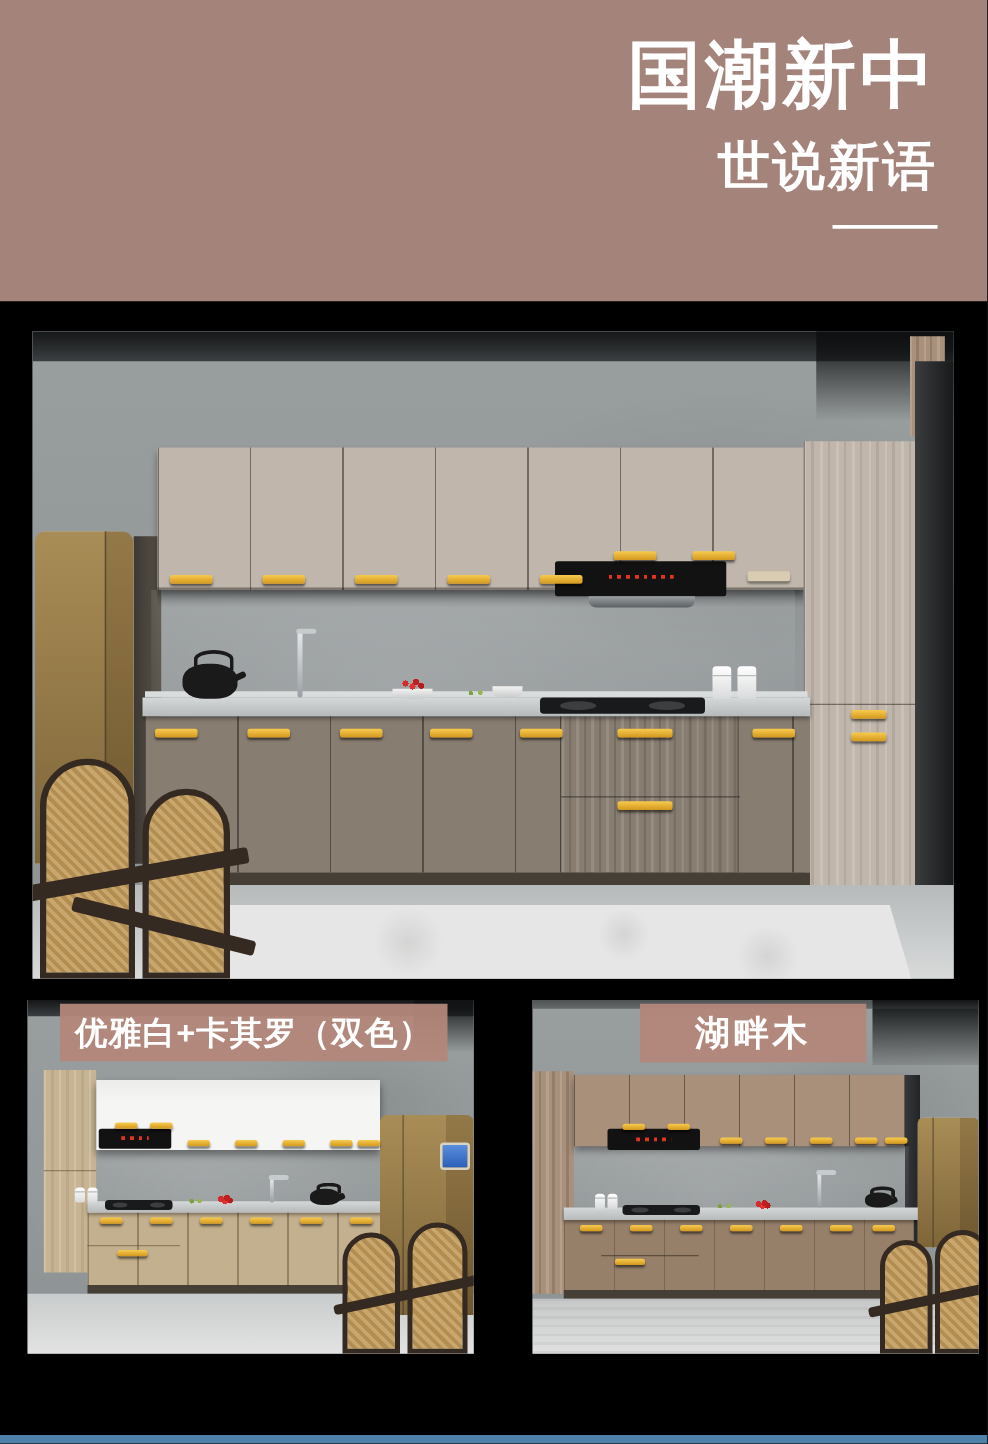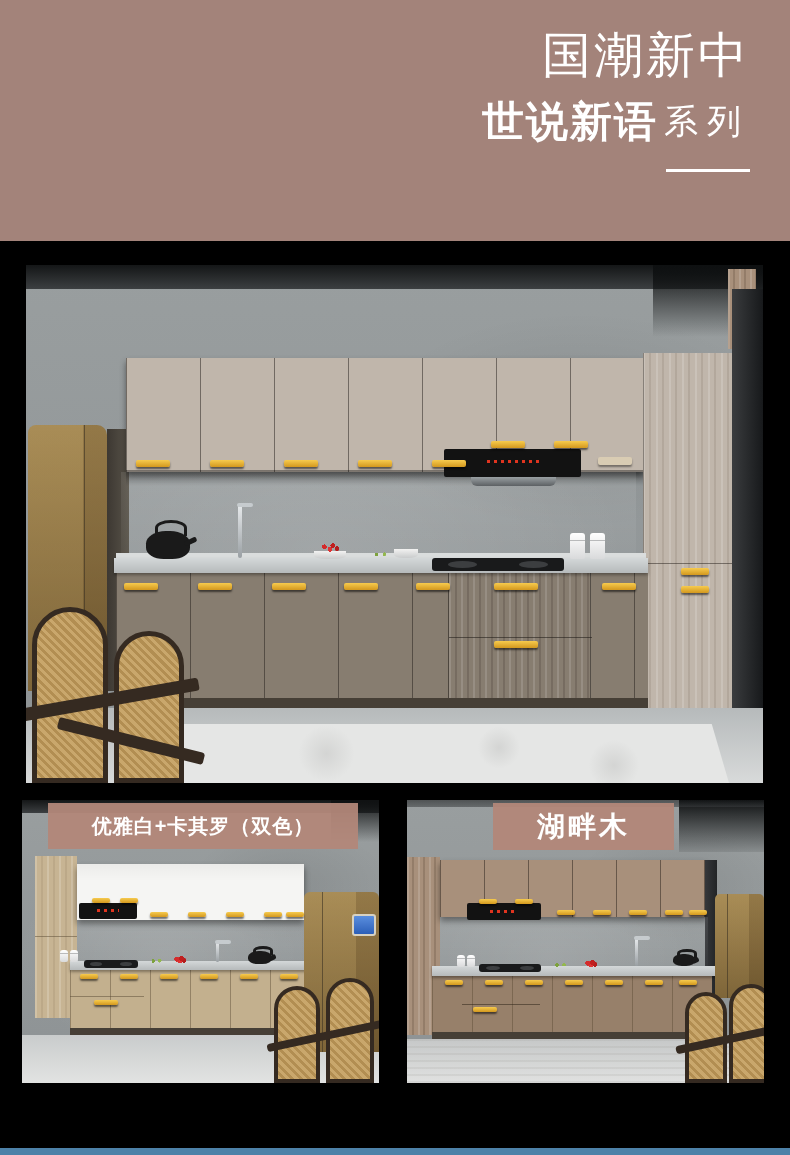--- a/index.html
+++ b/index.html
@@ -4,36 +4,36 @@
 <style>
   * { margin:0; padding:0; box-sizing:border-box; }
   html,body { background:#222; }
   body { font-family:"Liberation Sans", sans-serif; }
   .page { position:relative; width:790px; height:1155px; margin:0 auto; background:#000; overflow:hidden; }
 
   
   .header { position:absolute; left:0; top:0; width:790px; height:241px; background:#a3837a; }
   .logo { position:absolute; left:52px; top:28px; color:#fdfdfc; font-family:"DejaVu Serif", serif; font-weight:700; font-size:128px; letter-spacing:4px; line-height:1.1; }
   .header-right { position:absolute; right:40px; top:30px; display:flex; flex-direction:column; align-items:flex-end; color:#fff; }
-  .title-main { font-size:49px; font-weight:400; letter-spacing:3px; line-height:1.05; }
+  .title-main { font-size:59px; font-weight:700; letter-spacing:3px; line-height:1.05; }
   .title-series { margin-top:13px; display:flex; align-items:center; font-weight:700; }
   .series-big { font-size:42px; letter-spacing:2px; }
   .series-small { font-size:34px; font-weight:400; letter-spacing:9px; margin-left:6px; }
   .header-line { margin-top:19px; width:84px; height:3px; background:#fff; }
   .tagline { margin-top:15px; font-size:28px; font-weight:700; letter-spacing:2px; }
 
   
   .photo { position:absolute; overflow:hidden; background:#8f9597; }
   .photo-main  { left:26px;  top:265px; width:737px; height:518px; }
   .photo-bl    { left:22px;  top:800px; width:357px; height:283px; }
-  .photo-br    { left:407px; top:800px; width:357px; height:283px; }
+  .photo-br    { left:426px; top:800px; width:357px; height:283px; }
 
   .scene-label { position:absolute; background:rgba(178,135,121,.95); color:#fff; display:flex; align-items:center; justify-content:center; letter-spacing:3px; font-weight:700; z-index:30; }
   .label-main { left:266px; top:0; width:177px; height:53px; font-size:30px; }
-  .label-bl   { left:26px;  top:3px; width:310px; height:46px; font-size:20px; letter-spacing:1px; }
+  .label-bl   { left:26px;  top:3px; width:310px; height:46px; font-size:26px; letter-spacing:1px; }
   .label-br   { left:86px;  top:3px; width:181px; height:47px; font-size:28px; }
 
   .abs { position:absolute; }
 
   
   .wall { inset:0;
     background:
       radial-gradient(ellipse 60% 50% at 40% 55%, rgba(255,255,255,.10), rgba(0,0,0,0) 70%),
       radial-gradient(ellipse 40% 30% at 75% 30%, rgba(0,0,0,.08), rgba(0,0,0,0) 70%),
       linear-gradient(180deg,#999e9f,#8d9294); }
@@ -111,21 +111,20 @@
 </head>
 <body>
 
 <div class="page">
 
   <div class="header">
     <div class="header-right">
       <div class="title-main">国潮新中</div>
       <div class="title-series">
         <span class="series-big">世说新语</span>
-        <span class="series-small">系列</span>
       </div>
       <div class="header-line"></div>
     </div>
   </div>
 
   <div class="photo photo-main">
     <div class="abs wall"></div>
     <div class="abs ceiling" style="left:0;top:0;width:737px;height:24px;"></div>
     <div class="abs" style="right:0;top:0;width:110px;height:72px;background:linear-gradient(180deg,#0e1011,rgba(14,16,17,0));"></div>
     <div class="abs wood-walnut" style="left:702px;top:4px;width:28px;height:80px;"></div>

